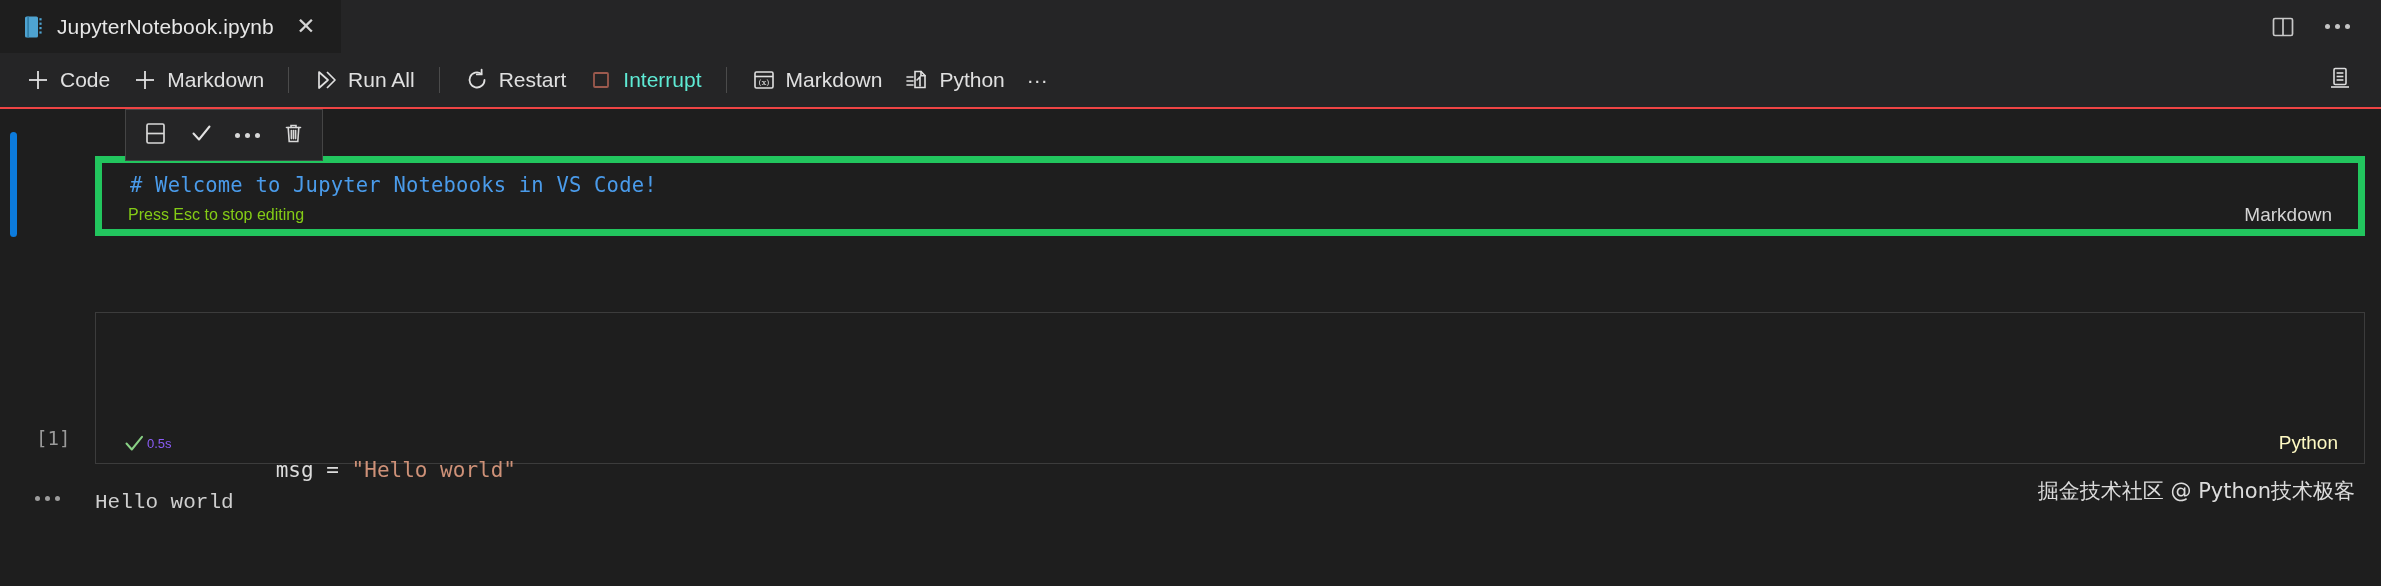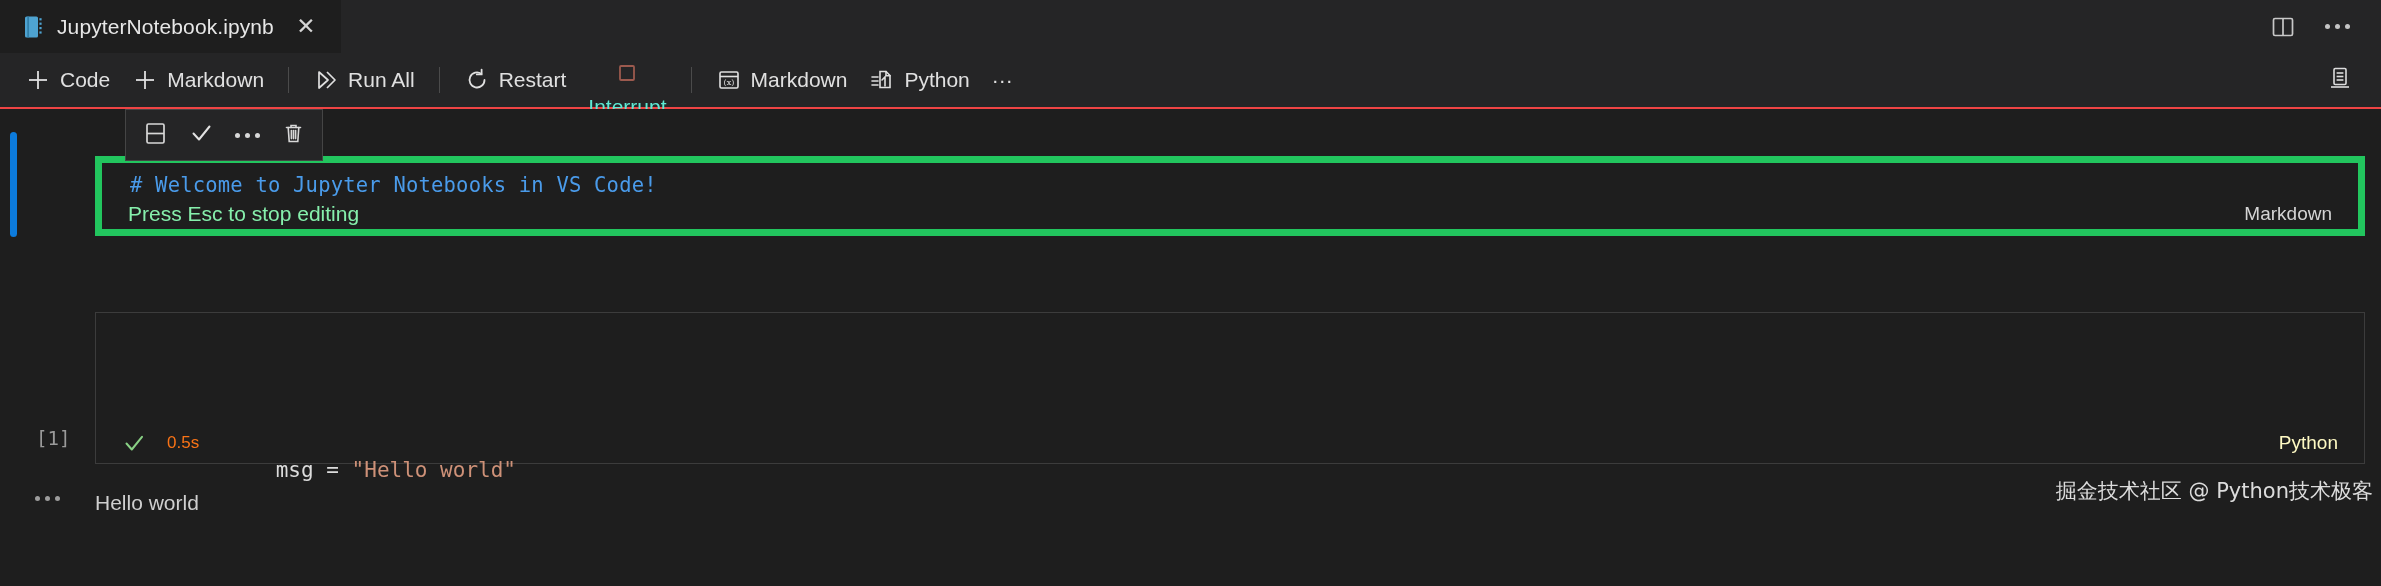--- a/index.html
+++ b/index.html
@@ -104,21 +104,21 @@
     gap: 9px;
     height: 40px;
     padding: 0 11px;
     border-radius: 5px;
     color: #e0e0e0;
     font-size: 21px;
     white-space: nowrap;
     cursor: pointer;
     user-select: none;
   }
-  .tbtn.disabled { color: #5eead4; cursor: default; flex-direction: column; }
+  .tbtn.disabled { color: #5eead4; cursor: default; }
   .tbtn .ico { display: flex; align-items: center; justify-content: center; flex: none; }
   .tsep {
     width: 1px;
     height: 26px;
     background: #4b4b4b;
     margin: 0 13px;
     flex: none;
   }
   .tb-fill { flex: 1; }
   .kernel {
@@ -176,22 +176,22 @@
   }
   .md-statusrow {
     position: absolute;
     left: 0; right: 0; bottom: 3px;
     display: flex;
     align-items: center;
     padding: 0 26px 0 26px;
     box-sizing: border-box;
   }
   .md-hint {
-    font-size: 21px;
-    color: #86efac;
+    font-size: 16px;
+    color: #84cc16;
   }
   .md-lang {
     margin-left: auto;
     font-size: 19px;
     color: #d4d4d4;
     cursor: pointer;
   }
 
   
   .celltoolbar {
@@ -253,23 +253,22 @@
     position: absolute;
     left: 0; right: 0; bottom: 2px;
     display: flex;
     align-items: center;
     padding: 0 26px 0 26px;
     box-sizing: border-box;
     height: 36px;
   }
   .status-check { color: #89d185; display: flex; align-items: center; }
   .status-time {
-    font-size: 17px;
-    color: #f97316;
-    margin-left: 20px;
+    font-size: 13px;
+    color: #8b5cf6;
   }
   .code-lang {
     margin-left: auto;
     font-size: 19px;
     color: #fef9c3;
     cursor: pointer;
   }
 
   
   .cell-output {
@@ -282,29 +281,29 @@
   }
   .out-gutter {
     width: 95px;
     display: flex;
     align-items: center;
     justify-content: center;
     color: #9d9d9d;
     cursor: pointer;
   }
   .out-text {
-    font-family: Liberation Sans, sans-serif;
+    font-family: Liberation Mono, monospace;
     font-size: 21px;
     color: #cfcfcf;
     white-space: pre;
     margin-top: 9px;
   }
   .watermark {
     position: absolute;
-    right: 8px;
+    right: 26px;
     top: 8px;
     font-size: 21px;
     color: #dcdcdc;
     white-space: nowrap;
     font-family: "DejaVu Sans", sans-serif;
   }
 </style>
 </head>
 <body>
 

